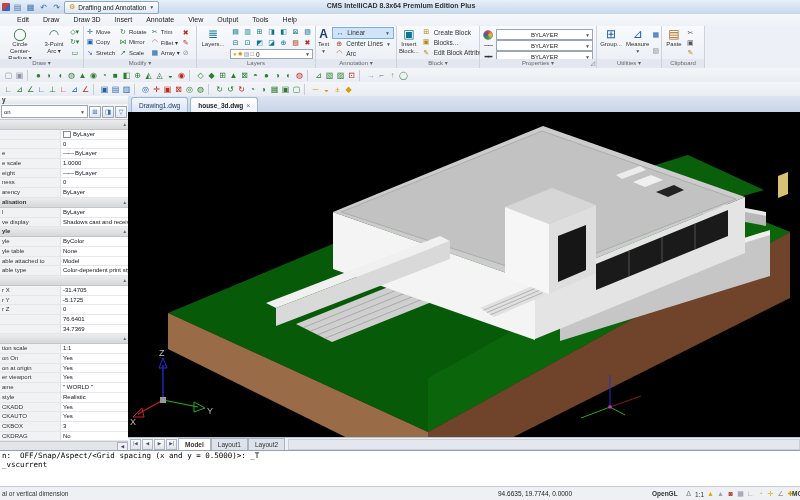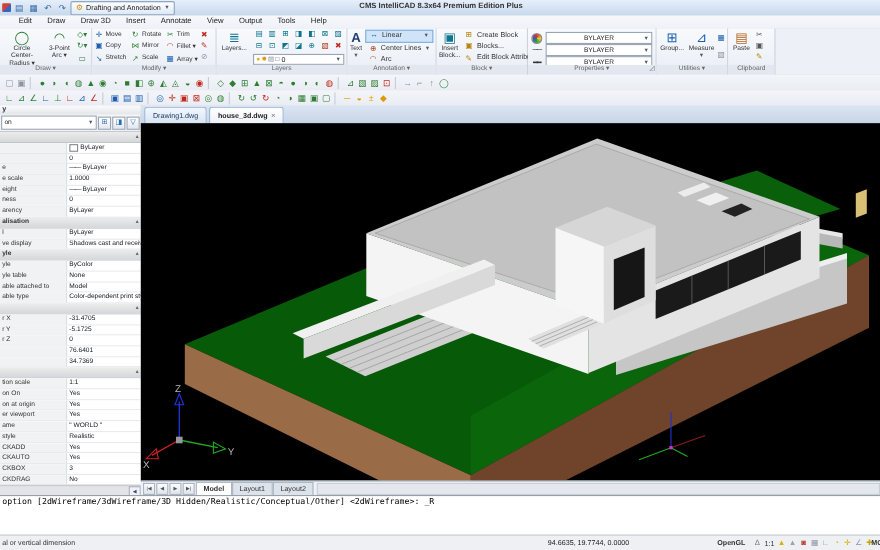--- a/index.html
+++ b/index.html
@@ -769,21 +769,22 @@
   <span style="display:flex;">
       <span class="ltab act">Model</span>
       <span class="ltab">Layout1</span>
       <span class="ltab">Layout2</span>
     </span>
   <span id="modeltrack"></span>
 </div>
 
 <div class="abs" id="cmdline">
   <div>
-      <div class="cline">option [2dWireframe/3dWireframe/3D Hidden/Realistic/Conceptual/Other] &lt;2dWireframe&gt;: _R</div>
+      <div class="cline">n:  OFF/Snap/Aspect/&lt;Grid spacing (x and y = 0.5000)&gt;: _T</div>
+      <div class="cline">_vscurrent</div>
     </div>
 </div>
 
 <div class="abs" id="statusbar">
   <span id="helptext">al or vertical dimension</span>
   <span id="coords">94.6635, 19.7744, 0.0000</span>
   <span id="renderer">OpenGL</span>
   <span id="staticons">
       <span class="sicon" style="color: rgb(119, 119, 119);">Δ</span>
       <span class="stxt">1:1</span>

